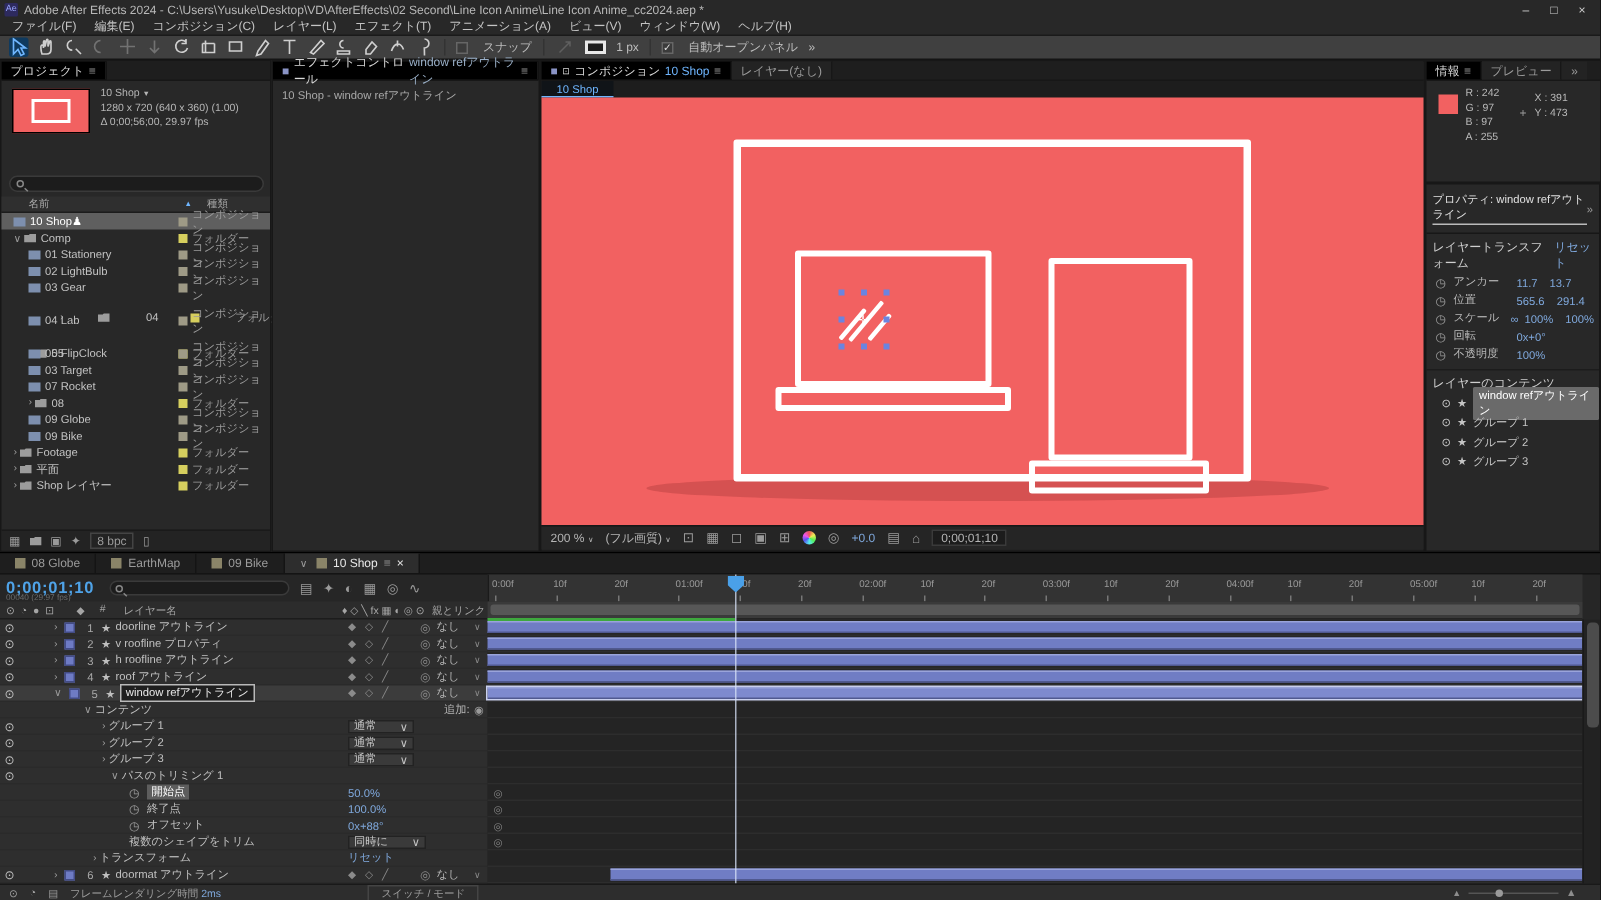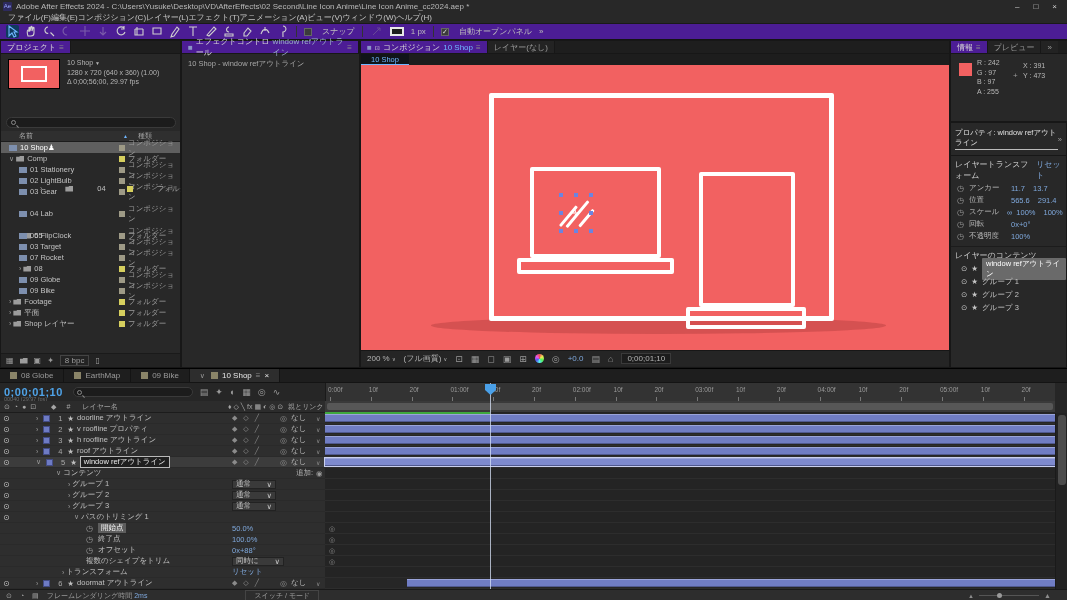--- a/index.html
+++ b/index.html
@@ -7,37 +7,37 @@
   #app {
     position:relative; width:1067px; height:600px; overflow:hidden;
     background:#1e1e1e; font-family:"Liberation Sans","DejaVu Sans",sans-serif;
     color:#ccc; font-size:8px; -webkit-font-smoothing:antialiased;
   }
   .abs { position:absolute; }
   
   #titlebar { left:0; top:0; width:1067px; height:12px; background:#282828; display:flex; align-items:center; font-size:8px; color:#b8b8b8; }
   #ae-logo { width:9px; height:9px; background:#2d2a5e; color:#9aa6ff; font-size:6px; line-height:9px; text-align:center; margin:0 4px 0 3px; border-radius:1px; }
   #win-btns { margin-left:auto; display:flex; gap:14px; padding-right:10px; color:#cfcfcf; font-size:8px; }
-  #menubar { left:0; top:12px; width:1067px; height:12px; background:#282828; border-bottom:1px solid #1a1a1a; display:flex; align-items:center; padding-left:8px; font-size:8px; color:#c4c4c4; }
-  #toolbar { left:0; top:24px; width:1067px; height:16px; background:#4c1d95; border-bottom:1px solid #141414; display:flex; align-items:center; gap:7px; padding-left:6px; }
+  #menubar { left:0; top:12px; width:1067px; height:12px; background:#282828; border-bottom:1px solid #1a1a1a; display:flex; align-items:center; gap:12px; padding-left:8px; font-size:8px; color:#c4c4c4; }
+  #toolbar { left:0; top:24px; width:1067px; height:16px; background:#404040; border-bottom:1px solid #141414; display:flex; align-items:center; gap:7px; padding-left:6px; }
   .tool { width:13px; height:13px; display:flex; align-items:center; justify-content:center; border-radius:2px; }
   .tool svg { display:block; }
   .tool.active { background:#0f3a5f; }
   .tool.dim { opacity:.35; }
   .tb-label { color:#bdbdbd; font-size:8px; }
   .tb-sep { width:1px; height:11px; background:#333; }
   .ws { color:#a9a9a9; padding:1px 6px; font-size:8px; }
   .ws.active { color:#6fb6ff; border-bottom:1px solid #6fb6ff; }
   .chk { width:8px; height:8px; background:#3b3b3b; border:1px solid #666; display:inline-flex; align-items:center; justify-content:center; color:#ddd; font-size:7px; margin-right:3px; }
   .swatch-stroke { width:14px; height:9px; background:#1d1d1d; border:2px solid #e8e8e8; }
   
   .panel { background:#282828; border:1px solid #171717; }
   .tabstrip { height:13px; background:#1e1e1e; display:flex; align-items:stretch; border-bottom:1px solid #171717; }
   .ptab { display:flex; align-items:center; gap:3px; padding:0 6px; font-size:8px; color:#9b9b9b; background:#232323; border-right:1px solid #171717; }
-  .ptab.on { background:#4c1d95; color:#d8d8d8; }
+  .ptab.on { background:#000000; color:#d8d8d8; }
   .burger { color:#8a8a8a; font-size:8px; }
   
   #project { left:0; top:40px; width:181px; height:328px; }
   #proj-thumb { left:7px; top:18px; width:52px; height:30px; background:#f26161; border:1px solid #000; }
   .proj-meta { font-size:7px; color:#b5b5b5; line-height:9px; }
   #proj-search { left:5px; top:76px; width:170px; height:11px; background:#1c1c1c; border:1px solid #3a3a3a; border-radius:6px; display:flex; align-items:center; padding-left:4px; }
   .mag { width:5px; height:5px; border:1px solid #888; border-radius:50%; position:relative; }
   .mag::after { content:""; position:absolute; width:3px; height:1px; background:#888; transform:rotate(45deg); left:4px; top:5px; }
   #proj-cols { left:0; top:90px; width:179px; height:11px; background:#2f2f2f; border-bottom:1px solid #1c1c1c; display:flex; align-items:center; font-size:7px; color:#a9a9a9; }
   .prow { position:absolute; left:0; width:179px; height:11px; display:flex; align-items:center; font-size:7.5px; color:#c2c2c2; }
@@ -298,21 +298,21 @@
           <span class="type-sq" style="background: rgb(158, 154, 134);"></span>
           <span class="ptype">コンポジション</span>
         </div>
         <div class="prow" style="top: 44px;">
           <span style="width: 18px; flex: 0 0 auto;"></span>
           <span class="picon comp"></span>
           <span>03 Gear</span>
           <span class="type-sq" style="background: rgb(158, 154, 134);"></span>
           <span class="ptype">コンポジション</span>
         </div>
-        <div class="prow" style="top: 41px; gap: 21px;">
+        <div class="prow" style="top: 64px; gap: 21px;">
           <span style="width: 18px; flex: 0 0 auto;"></span>
           <span class="tw">›</span>
           <span class="picon folder"></span>
           <span>04</span>
           <span class="type-sq" style="background: rgb(214, 207, 94);"></span>
           <span class="ptype">フォルダー</span>
         </div>
         <div class="prow" style="top: 66px;">
           <span style="width: 18px; flex: 0 0 auto;"></span>
           <span class="picon comp"></span>

